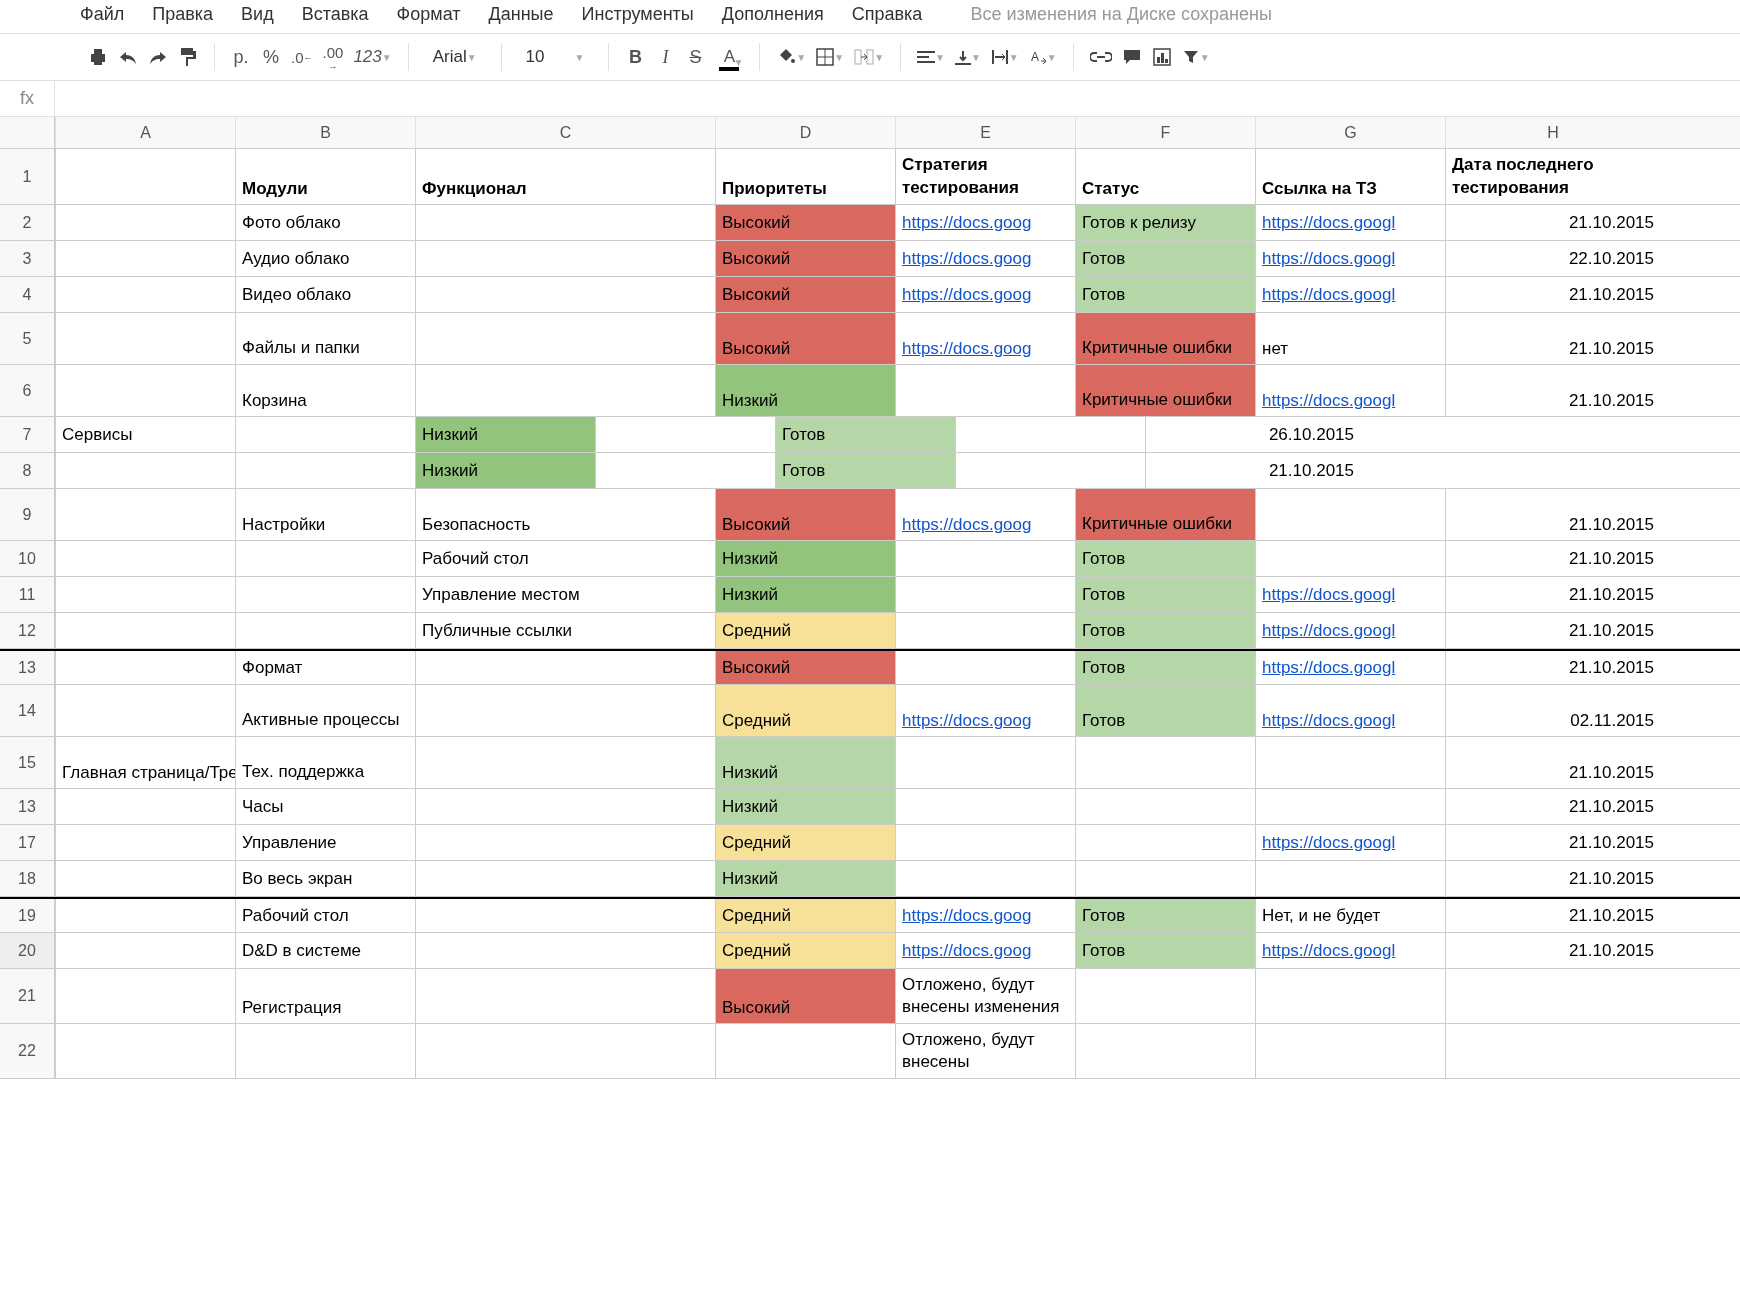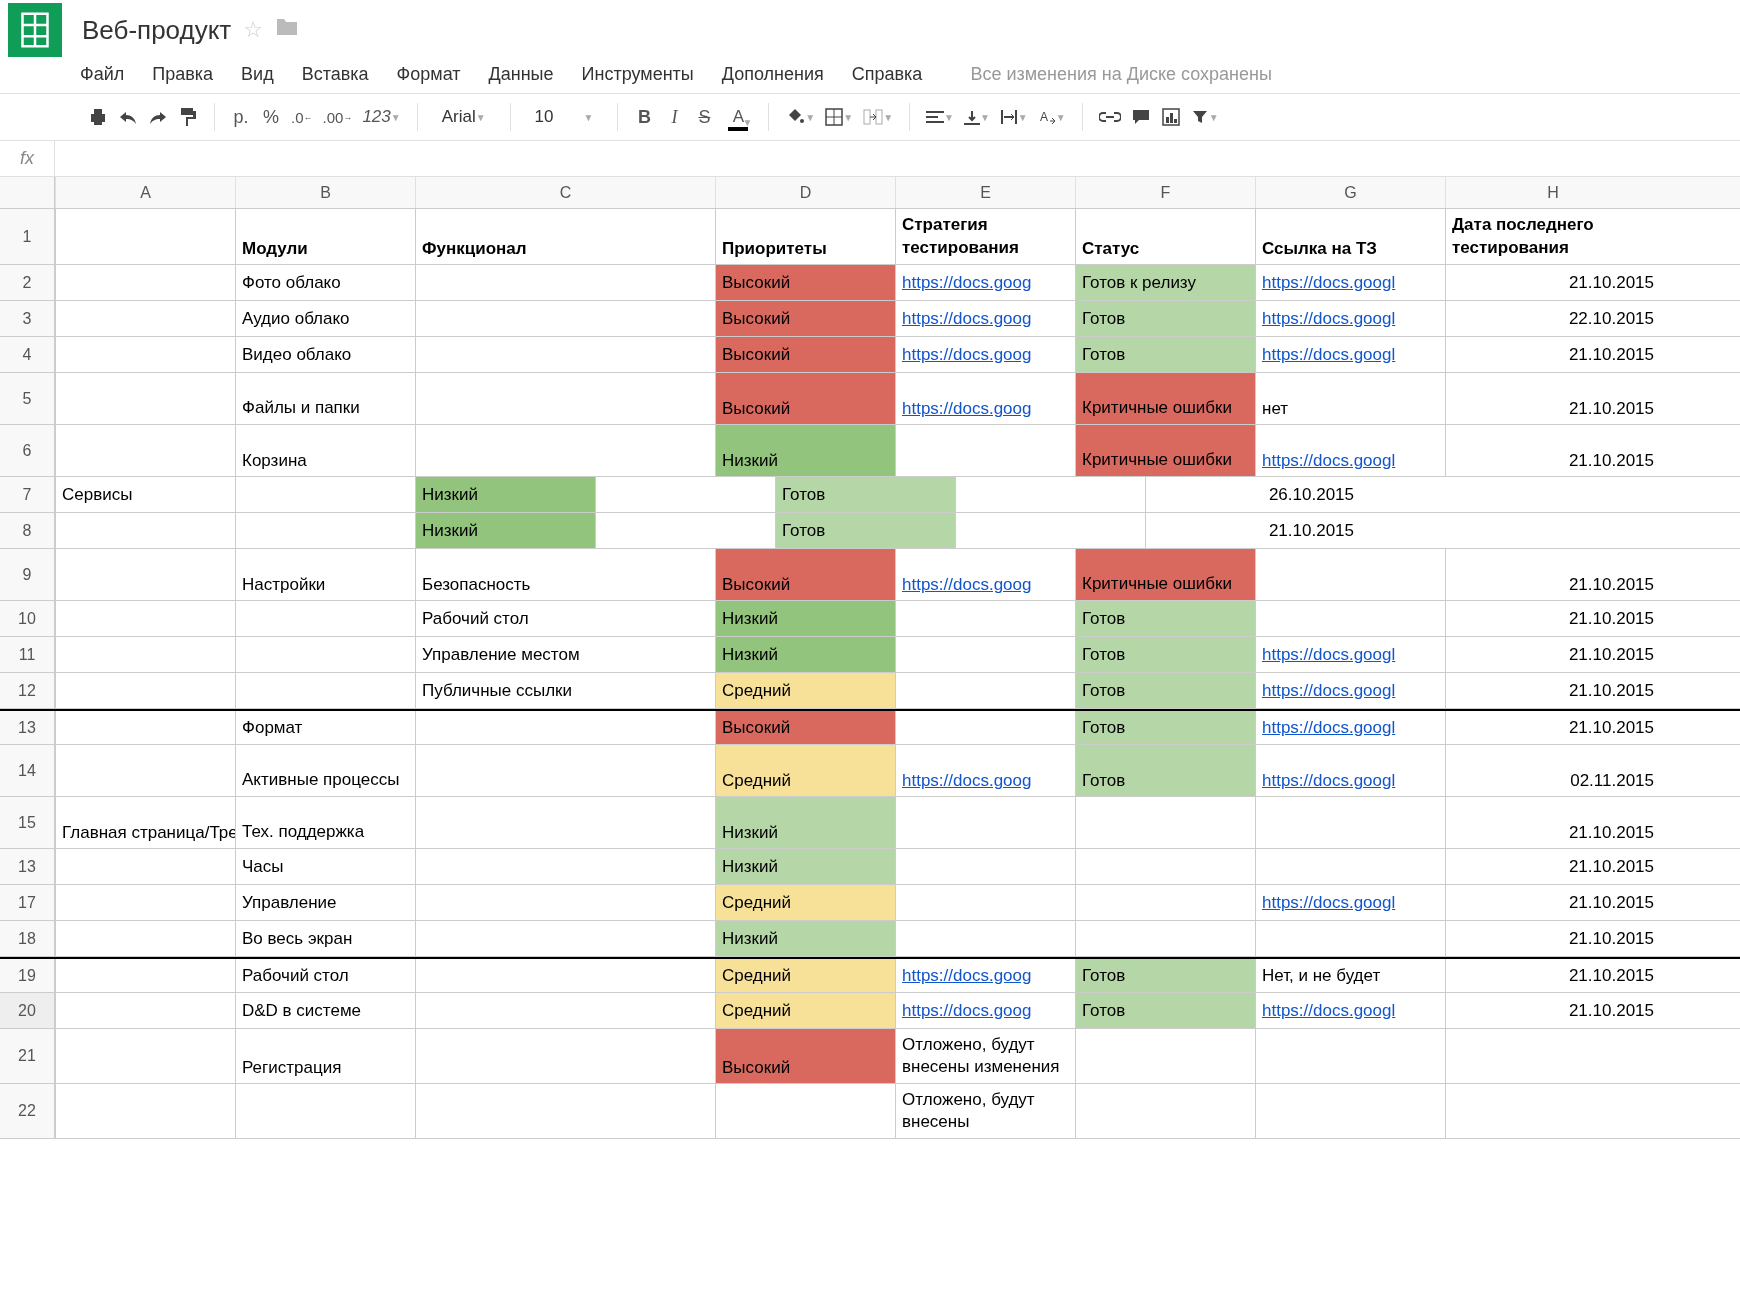--- a/index.html
+++ b/index.html
@@ -15,21 +15,21 @@
 .menus span { cursor:pointer; }
 .save-status { color:#999; margin-left:20px; }
 .toolbar { display:flex; align-items:center; height:48px; border-top:1px solid #e0e0e0; border-bottom:1px solid #e0e0e0; padding:0 10px 0 80px; gap:8px; }
 .tb-group { display:flex; align-items:center; gap:10px; padding:0 8px; }
 .tb-sep { width:1px; height:28px; background:#e0e0e0; }
 .tb-btn { display:flex; align-items:center; justify-content:center; color:#555; cursor:pointer; font-size:14px; min-width:20px; }
 .tb-btn svg { fill:#555; }
 .font-select { display:flex; align-items:center; font-size:17px; color:#333; padding:0 8px; }
 .dropdown-arrow { color:#aaa; font-size:10px; }
 .fx-bar { display:flex; align-items:center; height:36px; border-bottom:1px solid #e0e0e0; }
-.fx-label { width:55px; text-align:left; font-style:italic; color:#888; font-size:18px; border-right:1px solid #e0e0e0; height:100%; display:flex; align-items:center; justify-content:center; }
+.fx-label { width:55px; text-align:left; color:#888; font-size:18px; border-right:1px solid #e0e0e0; height:100%; display:flex; align-items:center; justify-content:center; }
 .grid { display:block; }
 .col-headers { display:flex; height:32px; background:#f8f8f8; border-bottom:1px solid #ccc; }
 .corner { width:55px; border-right:1px solid #ccc; background:#f8f8f8; }
 .col-h { text-align:center; line-height:32px; border-left:1px solid #e0e0e0; color:#555; font-size:16px; }
 .row { display:flex; border-bottom:1px solid #ccc; min-height:36px; }
 .row-h { width:55px; background:#f8f8f8; border-right:1px solid #ccc; text-align:center; display:flex; align-items:center; justify-content:center; color:#555; font-size:16px; }
 .cell { border-left:1px solid #ccc; padding:5px 6px; font-size:17px; color:#000; display:flex; align-items:center; overflow:hidden; white-space:nowrap; }
 .cell.hdr { font-weight:bold; }
 .cell.link { color:#1155cc; text-decoration:underline; }
 .cell.date { justify-content:flex-end; }
@@ -38,37 +38,20 @@
 .row.tall{min-height:52px;} .row.tall .cell{align-items:flex-end;}
 .row.tall2{min-height:56px;}
 .cell.multi{white-space:normal;line-height:1.3;align-items:center;}
 .thick-top { border-top:2px solid #000; }
 .row20 .row-h { background:#eee; }
 </style>
 </head>
 <body>
 
 <div class="header">
-  <div class="title-row">
-    <div class="logo">
-      <svg width="30" height="38" viewBox="0 0 24 30">
-          <rect x="2" y="2" width="20" height="26" fill="none" stroke="#fff" stroke-width="2"></rect>
-          <line x1="2" y1="11" x2="22" y2="11" stroke="#fff" stroke-width="2"></line>
-          <line x1="2" y1="20" x2="22" y2="20" stroke="#fff" stroke-width="2"></line>
-          <line x1="12" y1="2" x2="12" y2="28" stroke="#fff" stroke-width="2"></line>
-        </svg>
-    </div>
-    <div class="title">Веб-продукт</div>
-    <div class="star">☆</div>
-    <div class="folder">
-      <svg width="24" height="20" viewBox="0 0 24 20">
-          <path d="M2 2h7l2 3h11v13H2z" fill="#bbb"></path>
-        </svg>
-    </div>
-  </div>
   <div class="menus">
     <span>Файл</span>
     <span>Правка</span>
     <span>Вид</span>
     <span>Вставка</span>
     <span>Формат</span>
     <span>Данные</span>
     <span>Инструменты</span>
     <span>Дополнения</span>
     <span>Справка</span>
@@ -101,21 +84,21 @@
         </div>
     </div>
     <div class="tb-sep"></div>
     <div class="tb-group">
       <div class="tb-btn" style="font-size:18px;">р.</div>
       <div class="tb-btn" style="font-size:18px;">%</div>
       <div class="tb-btn" style="font-size:15px;">
           <span>.0</span>
           <sub style="font-size:9px;">←</sub>
         </div>
-      <div class="tb-btn" style="font-size:15px;">
+      <div class="tb-btn" style="font-size:15px;flex-direction:column;">
           <span>.00</span>
           <sub style="font-size:9px;">→</sub>
         </div>
       <div class="tb-btn" style="font-size:17px;font-style:italic;">
           <span>123</span> 
           <span class="dropdown-arrow">▼</span>
         </div>
     </div>
     <div class="tb-sep"></div>
     <div class="tb-group">

